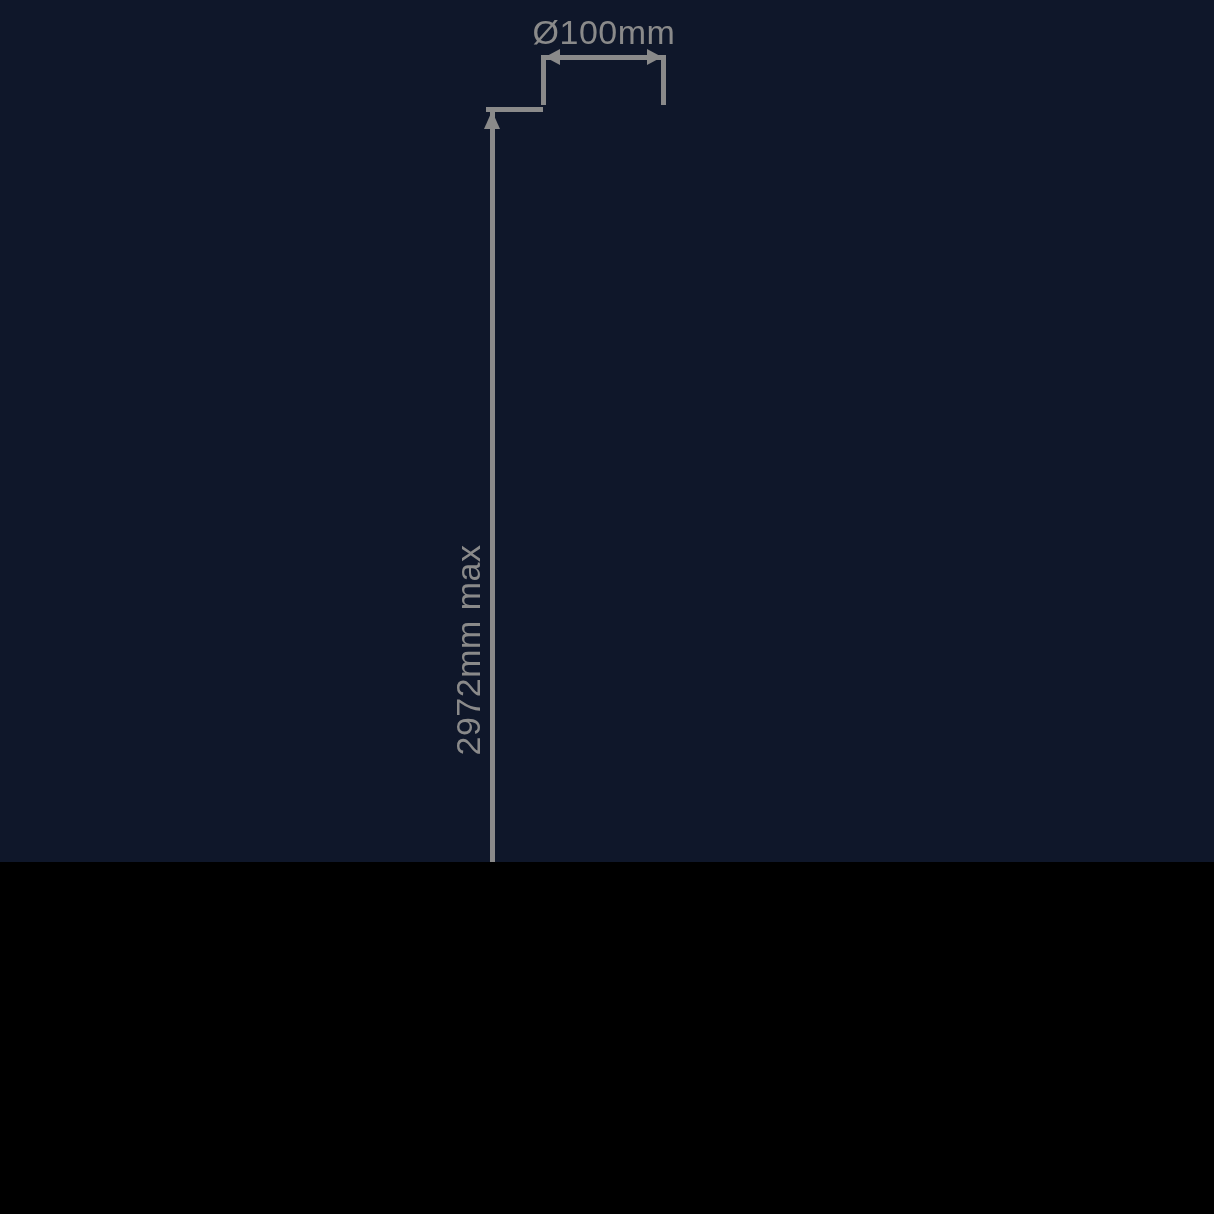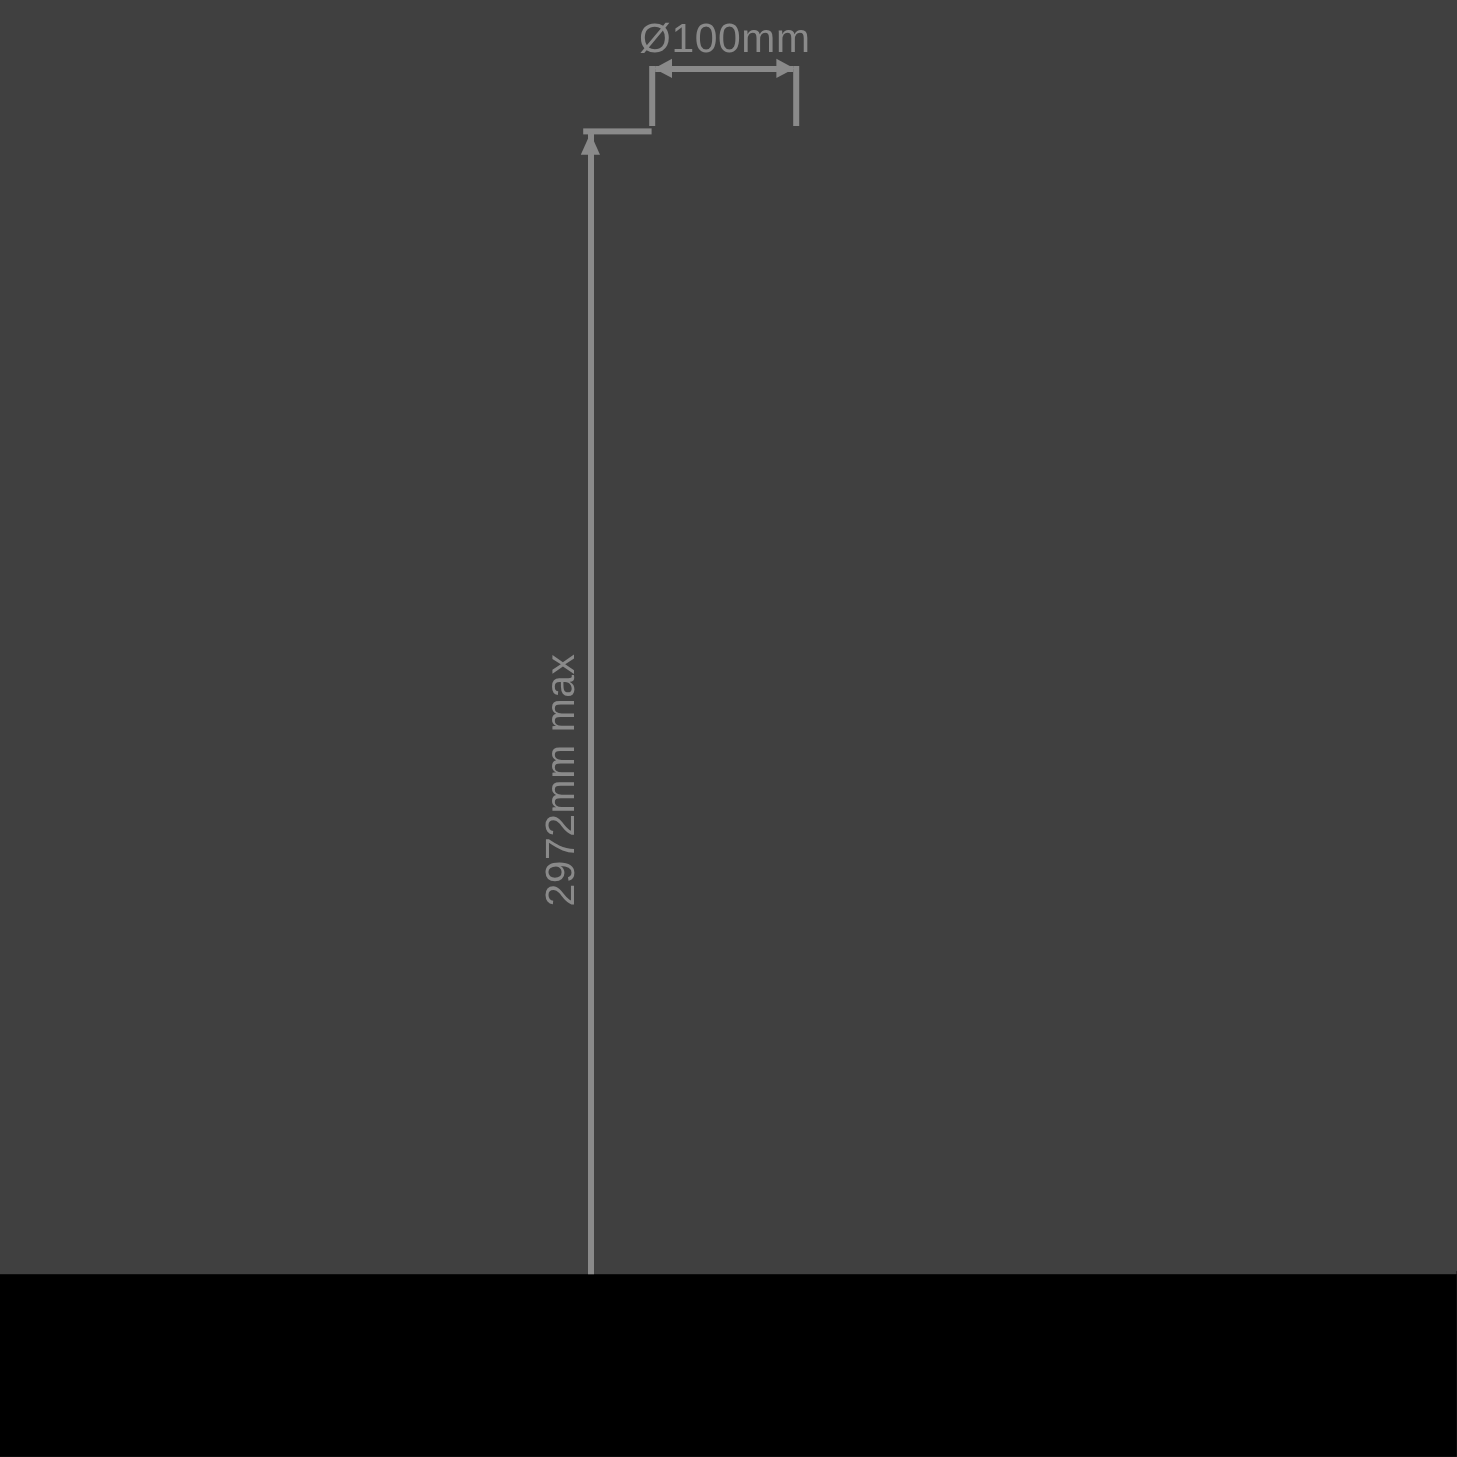--- a/index.html
+++ b/index.html
@@ -3,22 +3,22 @@
 <meta charset="utf-8">
 <style>
   html, body {
     margin: 0;
     padding: 0;
     background: #000000;
   }
   .canvas {
     position: relative;
     width: 1214px;
-    height: 1062px;
-    background: #404040;
+    height: 862px;
+    background: #0f172a;
     overflow: hidden;
     font-family: "Liberation Sans", sans-serif;
   }
   .gray-text {
     color: #8a8a8a;
     font-size: 34px;
     letter-spacing: 0.5px;
     white-space: nowrap;
     user-select: none;
   }

